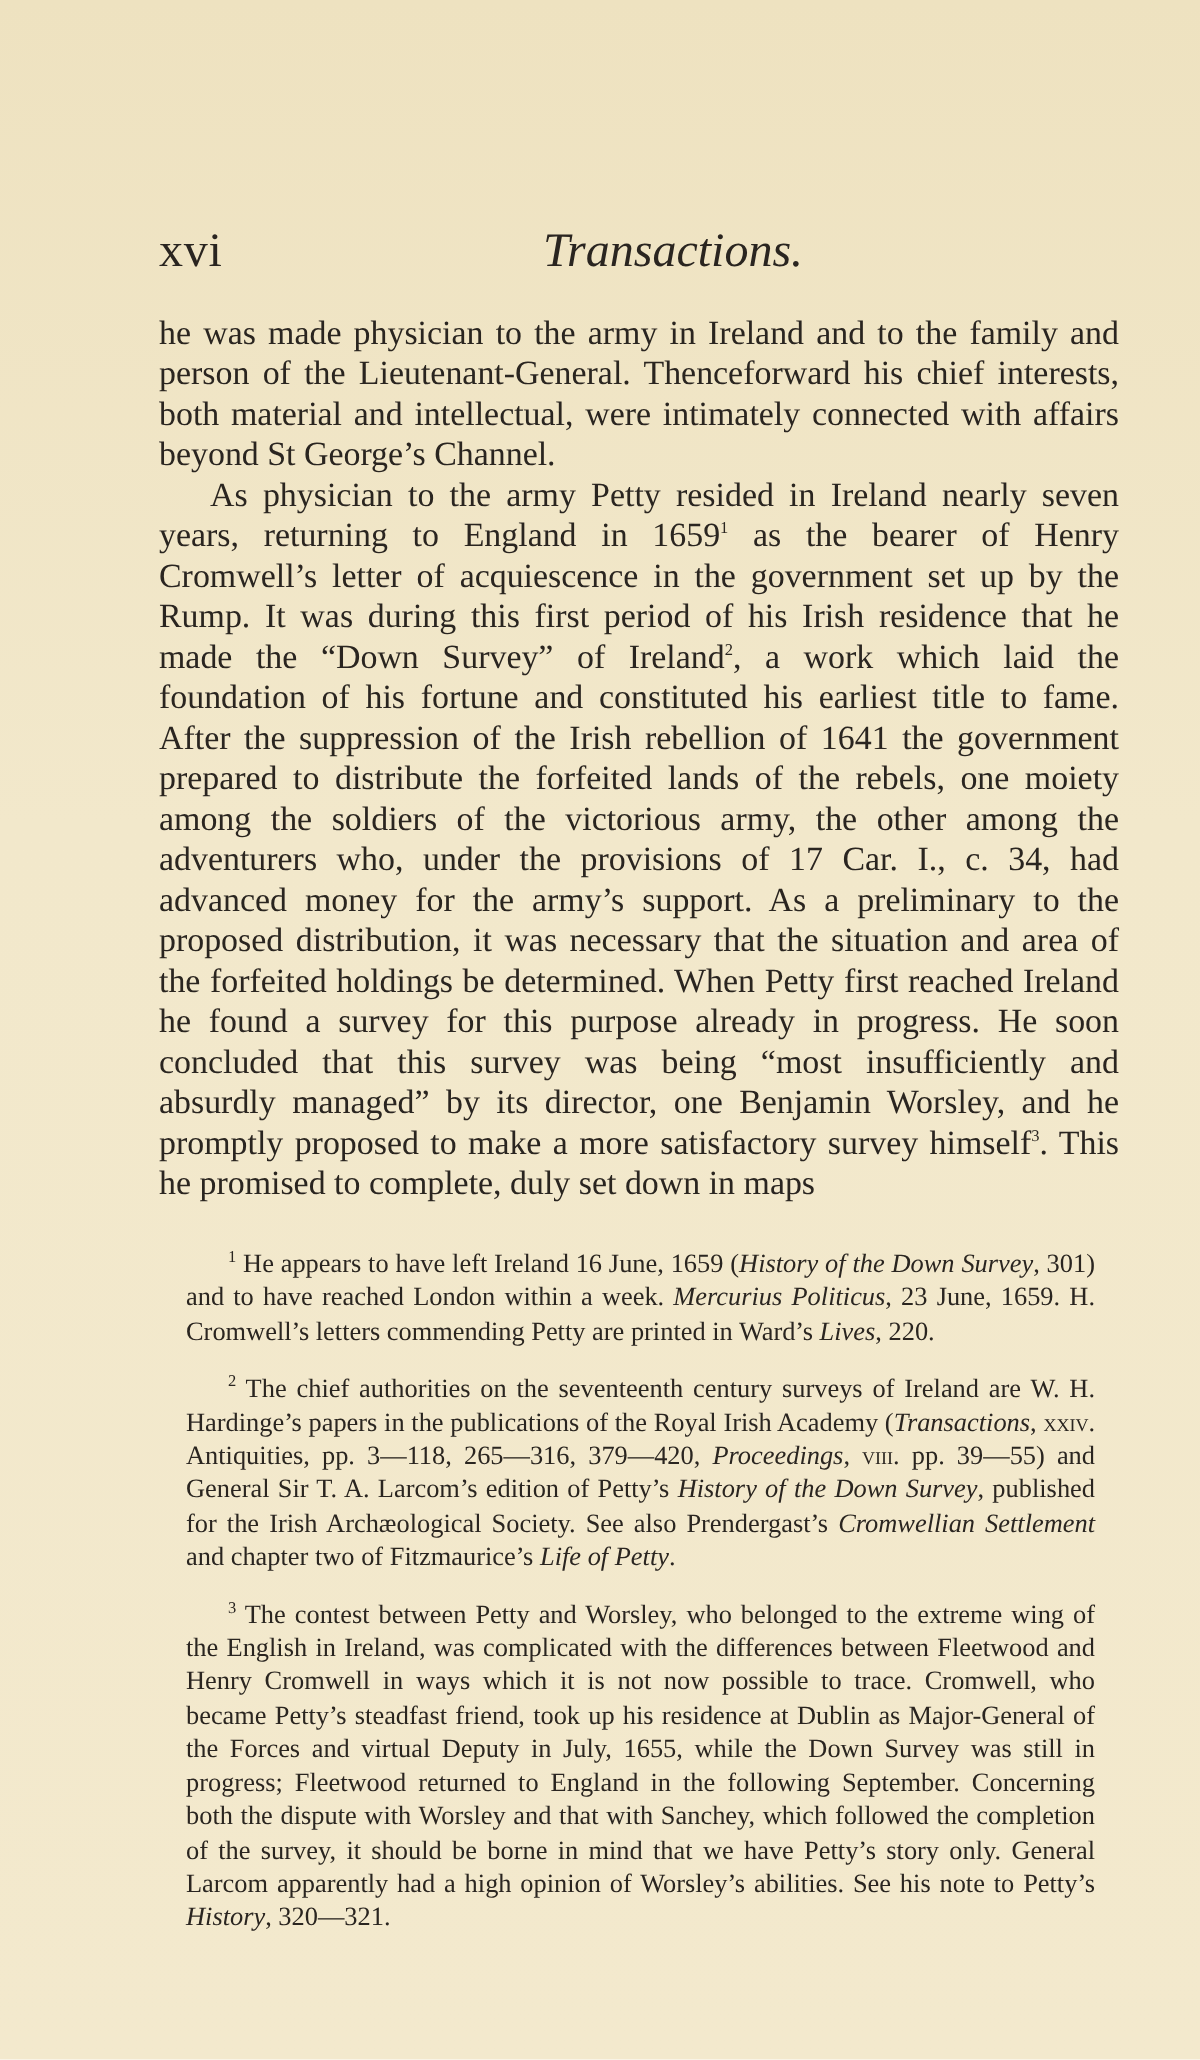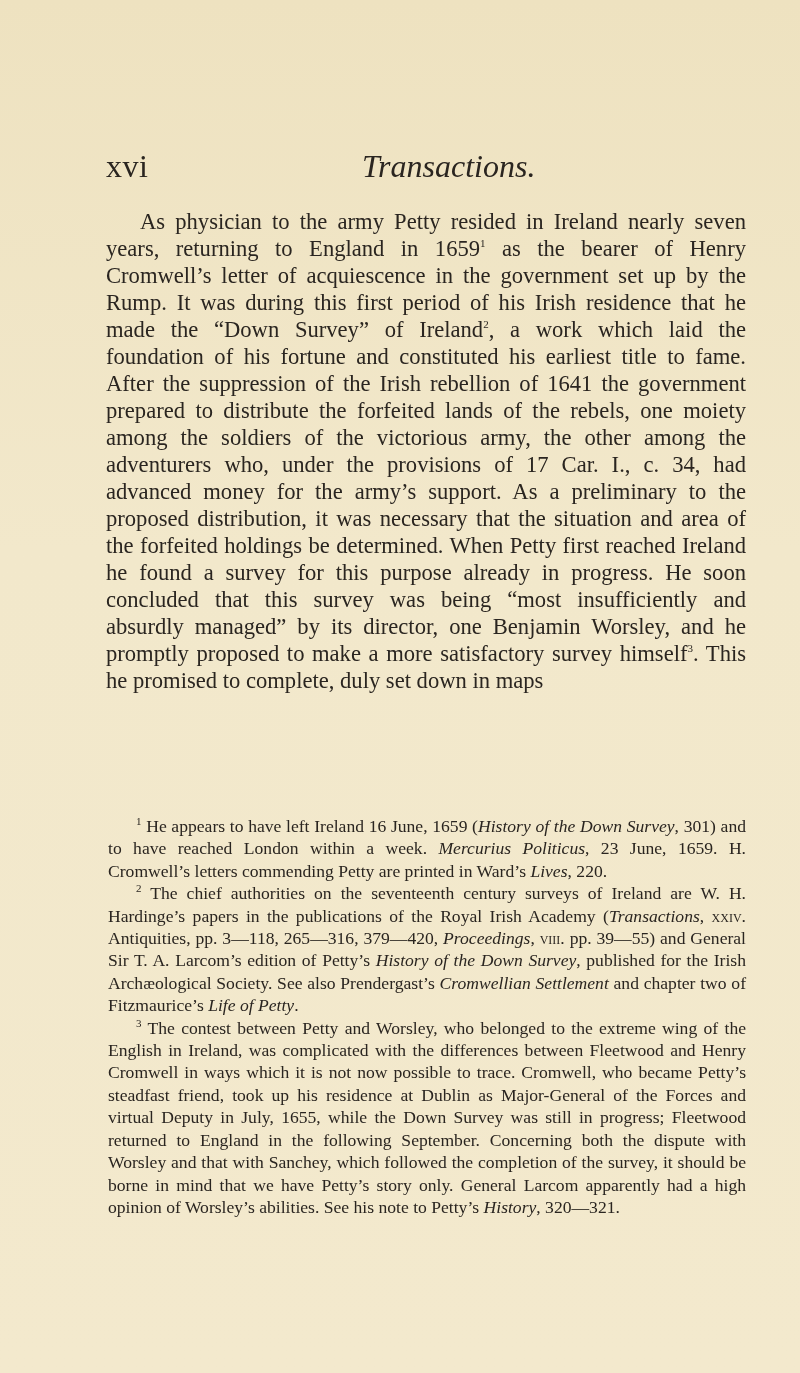--- a/index.html
+++ b/index.html
@@ -65,21 +65,21 @@
     .footnotes {
       position: absolute;
       top: 815px;
       left: 2px;
       width: 638px;
       font-size: 17.6px;
       line-height: 22.4px;
       text-align: justify;
     }
     .footnote {
-      margin: 0;
+      margin: 16px;
       text-indent: 28px;
     }
     .fn-mark {
       font-size: 11px;
       vertical-align: super;
       line-height: 0;
     }
     em { font-style: italic; }
     .sc { font-variant: small-caps; }
   </style>
@@ -87,20 +87,21 @@
 <body>
 
 <div class="page">
 
   <div class="running-head">
     <span class="folio">xvi</span>
     <span class="running-title">Transactions.</span>
   </div>
 
   <div class="body-text">
+    <p><span>he was made physician to the army in Ireland and to the family and person of the Lieutenant-General. Thenceforward his chief interests, both material and intellectual, were intimately connected with affairs beyond St George’s Channel.</span></p>
     <p class="indent"><span>As physician to the army Petty resided in Ireland nearly seven years, returning to England in 1659</span><sup>1</sup><span> as the bearer of Henry Cromwell’s letter of acquiescence in the government set up by the Rump. It was during this first period of his Irish residence that he made the “Down Survey” of Ireland</span><sup>2</sup><span>, a work which laid the foundation of his fortune and constituted his earliest title to fame. After the suppression of the Irish rebellion of 1641 the government prepared to distribute the forfeited lands of the rebels, one moiety among the soldiers of the victorious army, the other among the adventurers who, under the provisions of 17 Car. I., c. 34, had advanced money for the army’s support. As a preliminary to the proposed distribution, it was necessary that the situation and area of the forfeited holdings be determined. When Petty first reached Ireland he found a survey for this purpose already in progress. He soon concluded that this survey was being “most insufficiently and absurdly managed” by its director, one Benjamin Worsley, and he promptly proposed to make a more satisfactory survey himself</span><sup>3</sup><span>. This he promised to complete, duly set down in maps</span></p>
   </div>
 
   <div class="footnotes">
     <p class="footnote"><span class="fn-mark">1</span><span> He appears to have left Ireland 16 June, 1659 (</span><em>History of the Down Survey</em><span>, 301) and to have reached London within a week. </span><em>Mercurius Politicus</em><span>, 23 June, 1659. H. Cromwell’s letters commending Petty are printed in Ward’s </span><em>Lives</em><span>, 220.</span></p>
     <p class="footnote"><span class="fn-mark">2</span><span> The chief authorities on the seventeenth century surveys of Ireland are W. H. Hardinge’s papers in the publications of the Royal Irish Academy (</span><em>Transactions</em><span>, </span><span class="sc">xxiv</span><span>. Antiquities, pp. 3—118, 265—316, 379—420, </span><em>Proceedings</em><span>, </span><span class="sc">viii</span><span>. pp. 39—55) and General Sir T. A. Larcom’s edition of Petty’s </span><em>History of the Down Survey</em><span>, published for the Irish Archæological Society. See also Prendergast’s </span><em>Cromwellian Settlement</em><span> and chapter two of Fitzmaurice’s </span><em>Life of Petty</em><span>.</span></p>
     <p class="footnote"><span class="fn-mark">3</span><span> The contest between Petty and Worsley, who belonged to the extreme wing of the English in Ireland, was complicated with the differences between Fleetwood and Henry Cromwell in ways which it is not now possible to trace. Cromwell, who became Petty’s steadfast friend, took up his residence at Dublin as Major-General of the Forces and virtual Deputy in July, 1655, while the Down Survey was still in progress; Fleetwood returned to England in the following September. Concerning both the dispute with Worsley and that with Sanchey, which followed the completion of the survey, it should be borne in mind that we have Petty’s story only. General Larcom apparently had a high opinion of Worsley’s abilities. See his note to Petty’s </span><em>History</em><span>, 320—321.</span></p>
   </div>
 
 </div>

